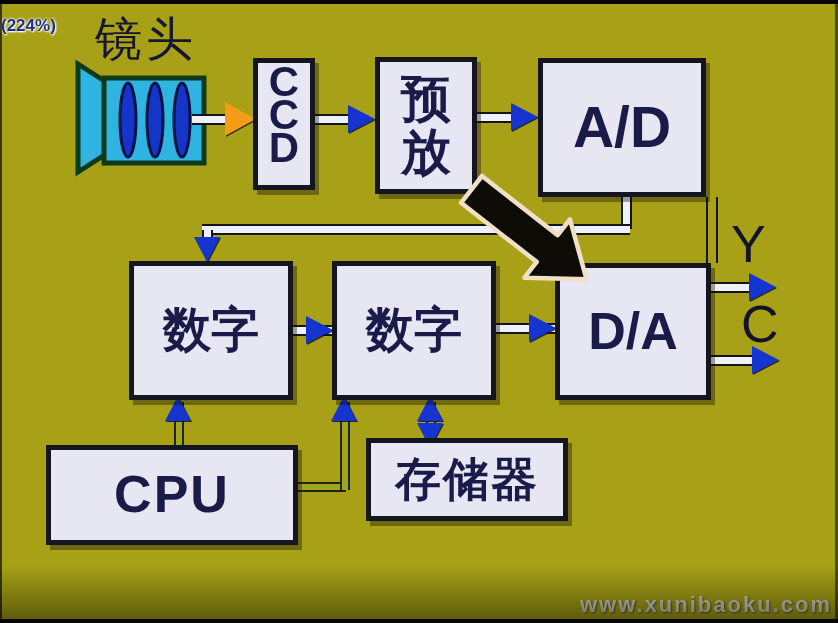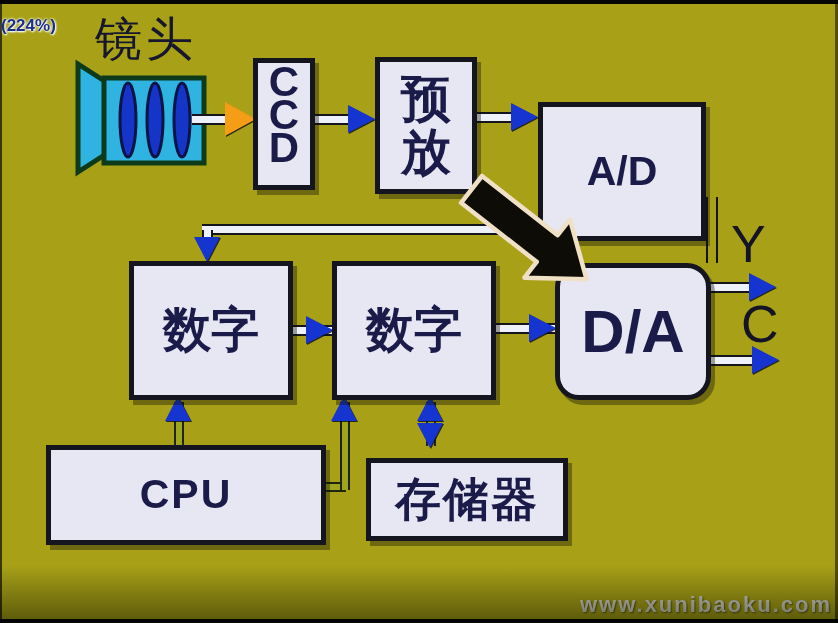--- a/index.html
+++ b/index.html
@@ -13,26 +13,26 @@
     position:absolute;box-sizing:border-box;
     background:var(--box-fill,#e7e7f3);
     border:5px solid var(--box-border,#15151f);
     box-shadow:4px 5px 0 rgba(15,15,5,.38);
     display:flex;flex-direction:column;align-items:center;justify-content:center;
     color:var(--box-text,#1b1b4a);font-weight:700;text-align:center;line-height:1.1;
   }
   .node .l{display:block;}
   #ccd-box{left:253px;top:58px;width:62px;height:132px;justify-content:flex-start;padding-top:3px;font-size:42px;line-height:.78;letter-spacing:0;}
   #preamp-box{left:375px;top:57px;width:102px;height:137px;font-size:50px;line-height:1.06;}
-  #ad-box{left:538px;top:58px;width:168px;height:139px;font-size:41px;line-height:1.12;margin-top:44px;}
+  #ad-box{left:538px;top:58px;width:168px;height:139px;font-size:57px;line-height:1.12;}
   #dsp-box{left:129px;top:261px;width:164px;height:139px;font-size:48px;line-height:1.18;}
   #dzoom-box{left:332px;top:261px;width:164px;height:139px;font-size:48px;line-height:1.18;}
-  #da-box{left:555px;top:263px;width:156px;height:137px;font-size:60px;line-height:1.2;border-radius:24px;}
-  #cpu-box{left:46px;top:445px;width:280px;height:100px;font-size:41px;letter-spacing:2px;}
-  #memory-box{left:366px;top:458px;width:202px;height:83px;font-size:46px;letter-spacing:2px;}
+  #da-box{left:555px;top:263px;width:156px;height:137px;font-size:52px;line-height:1.2;}
+  #cpu-box{left:46px;top:445px;width:252px;height:100px;font-size:52px;letter-spacing:2px;}
+  #memory-box{left:366px;top:438px;width:202px;height:83px;font-size:46px;letter-spacing:2px;}
   
   .free-label{position:absolute;font-weight:400;color:var(--box-text,#1b1b4a);}
   #lens-label{left:95px;top:8px;font-size:47px;color:#16162e;letter-spacing:4px;}
   #y-label{left:731px;top:214px;font-size:52px;color:var(--output-text,#141426);}
   #c-label{left:741px;top:294px;font-size:52px;color:var(--output-text,#141426);}
   #zoom-indicator{
     left:1px;top:16px;font-size:17px;font-weight:700;color:var(--zoom-text-color,#1b2e8a);
     text-shadow:0 0 2px #fff,0 0 3px #fff,1px 1px 2px #fff;
   }
   #watermark{

